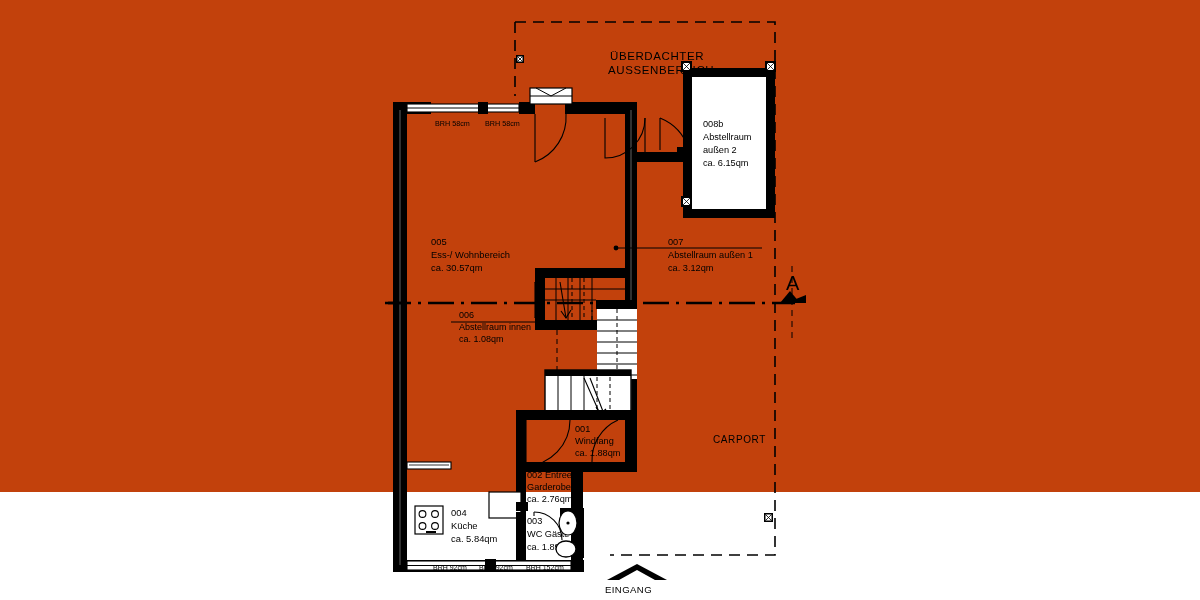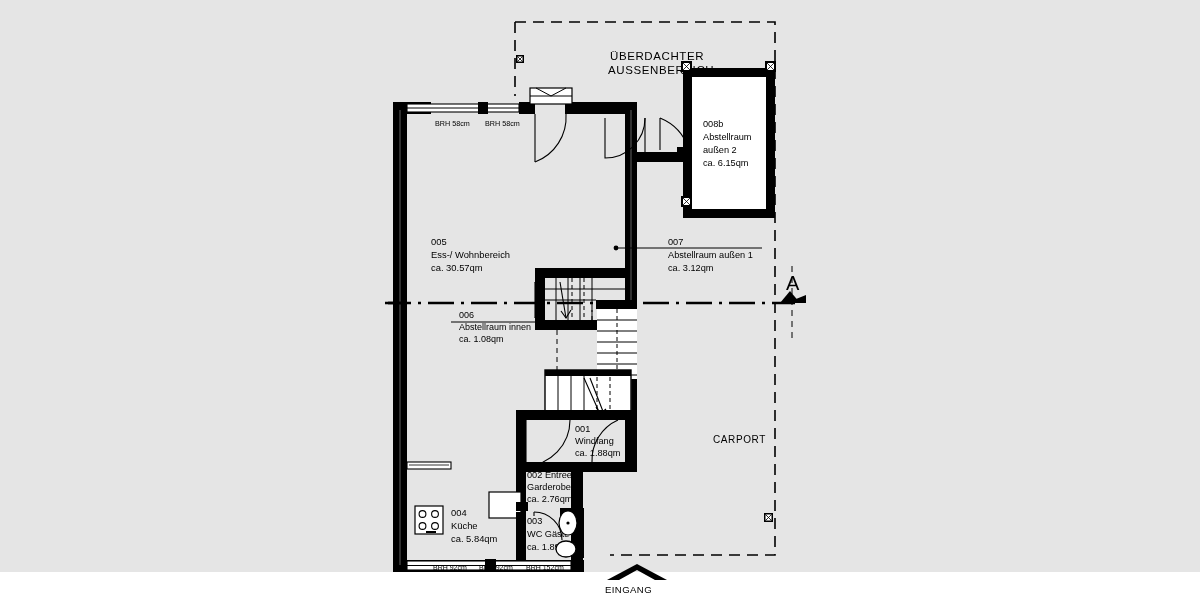--- a/index.html
+++ b/index.html
@@ -1,21 +1,21 @@
 <!DOCTYPE html>
 <html><head>
 <meta charset="utf-8">
 <style>
   html,body{margin:0;padding:0;background:#ffffff;}
   body{
     width:1200px;height:600px;overflow:hidden;
     font-family:"Liberation Sans","DejaVu Sans",sans-serif;
     color:#000;
   }
-  #stage{position:relative;width:1200px;height:572px;background:#e5e5e5;text-decoration:underline;}
+  #stage{position:relative;width:1200px;height:492px;background:#c2410c;text-decoration:underline;}
   svg{display:block;}
   .lbl{font-family:"Liberation Sans","DejaVu Sans",sans-serif;fill:#000;}
 </style>
 </head>
 <body>
 
 <div id="stage">
   <svg width="1200" height="600" viewBox="0 0 1200 600">
 
     <g fill="none" stroke="#000" stroke-width="1.6" stroke-dasharray="11,7">

